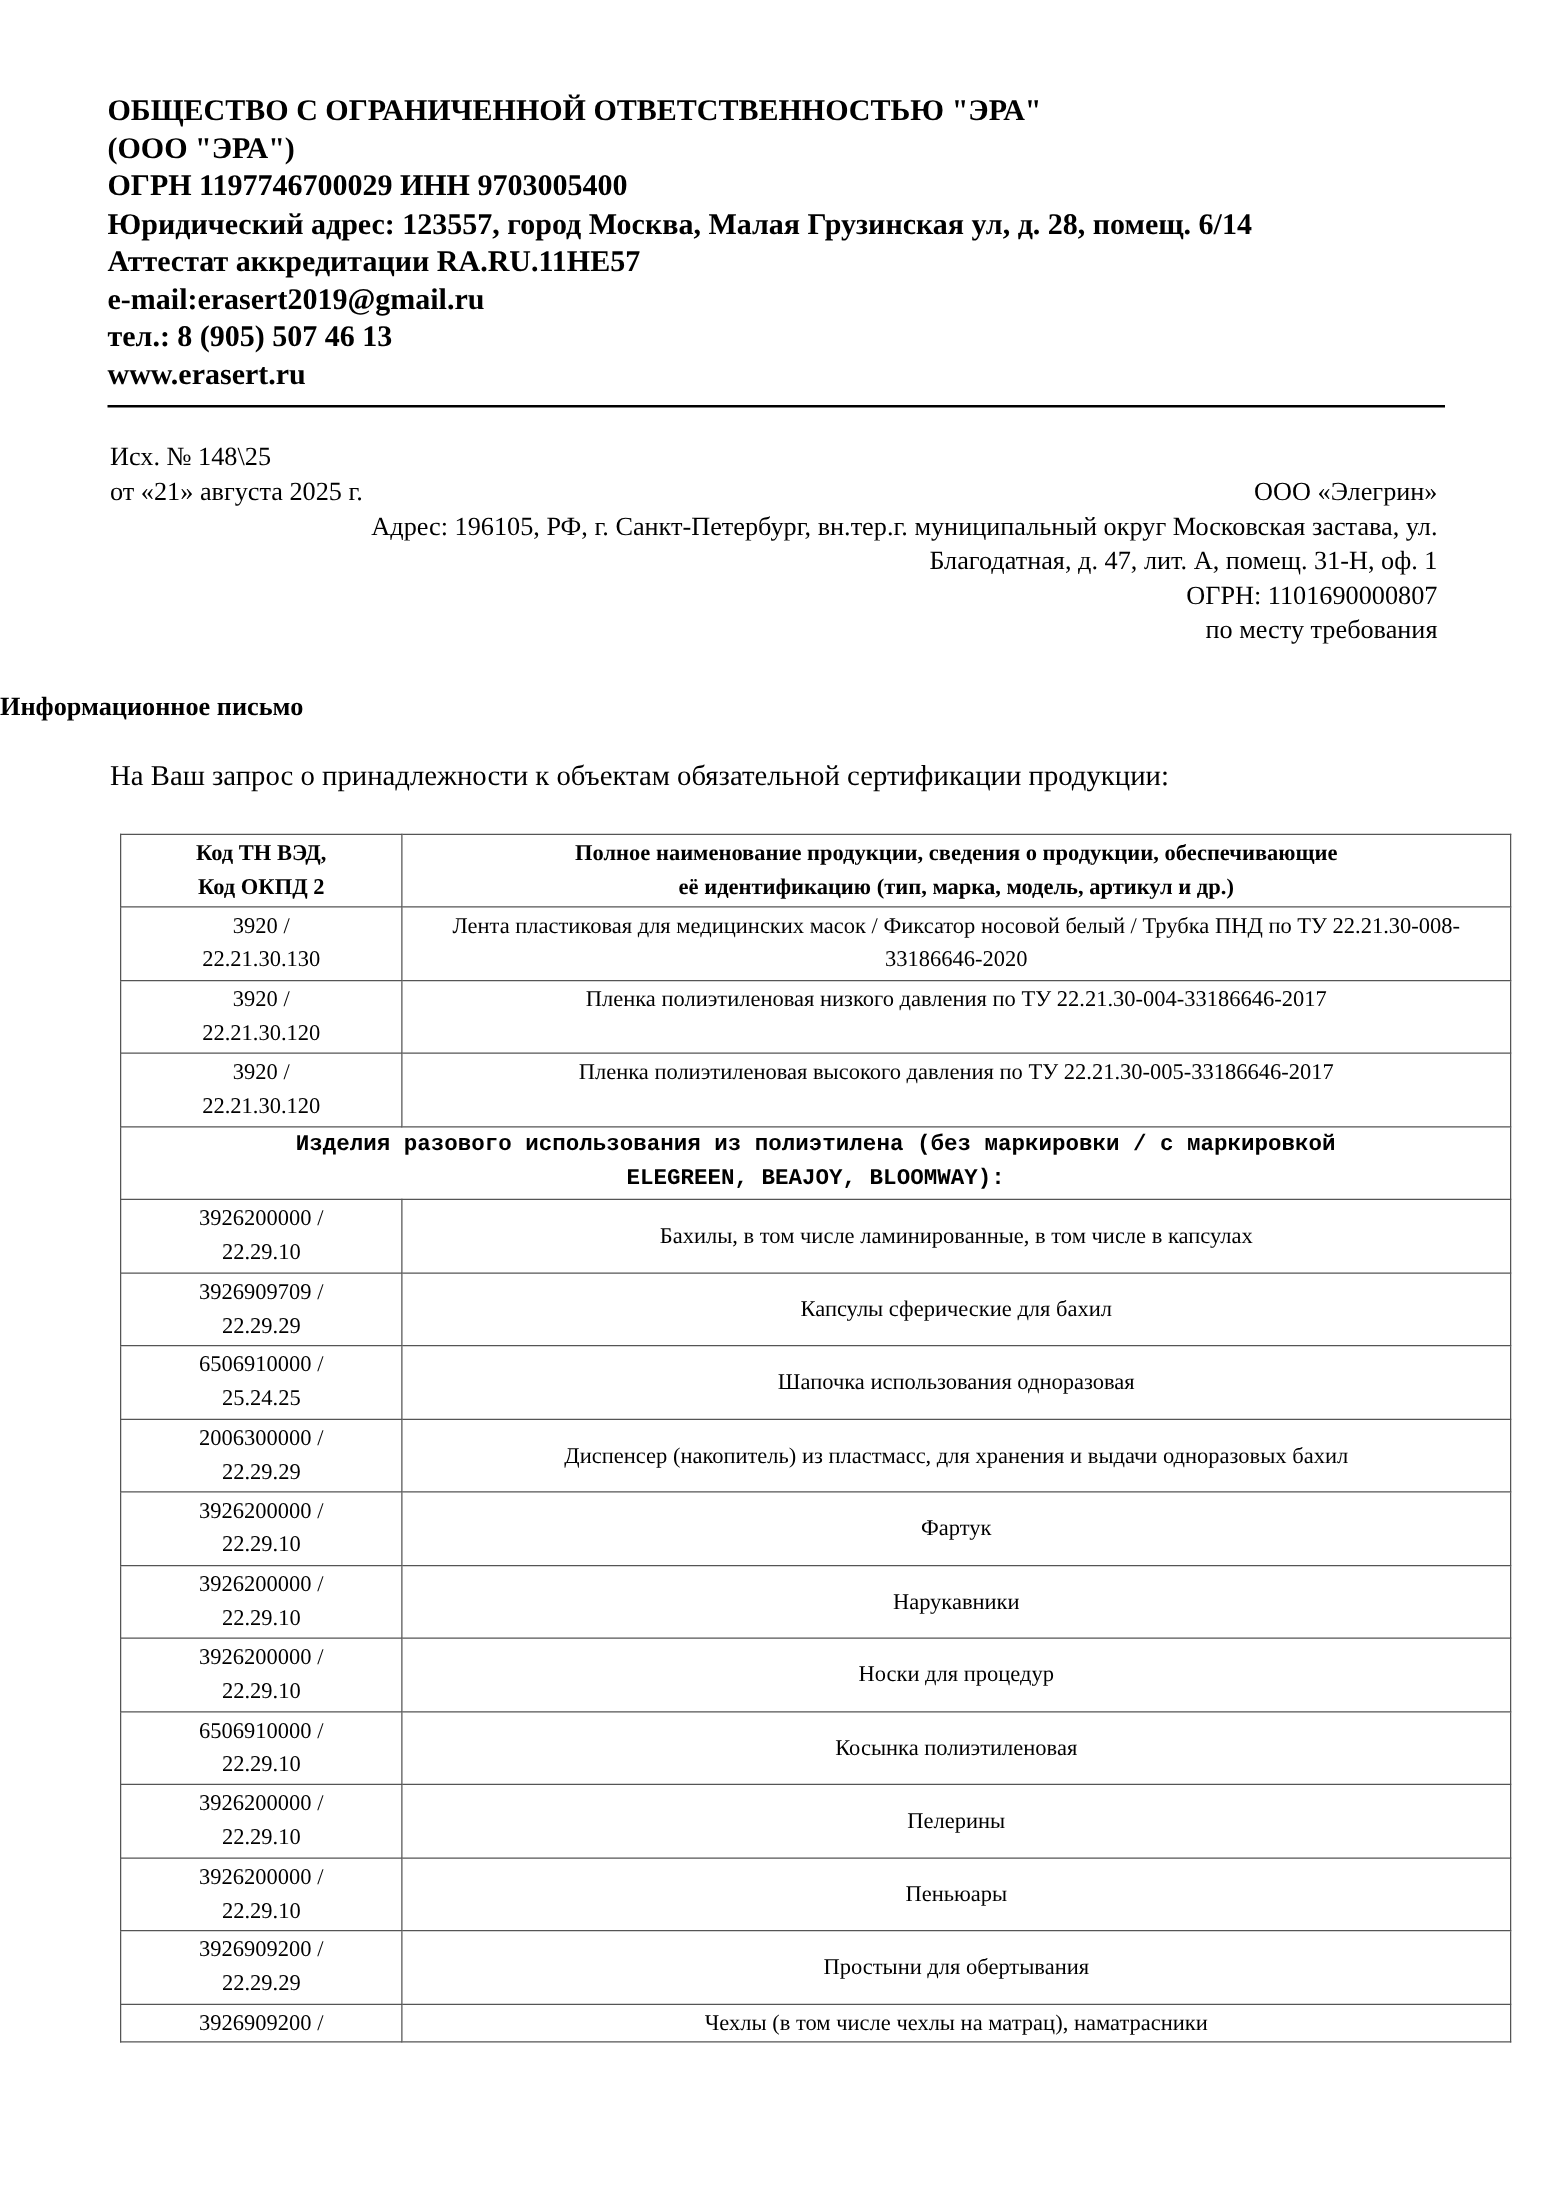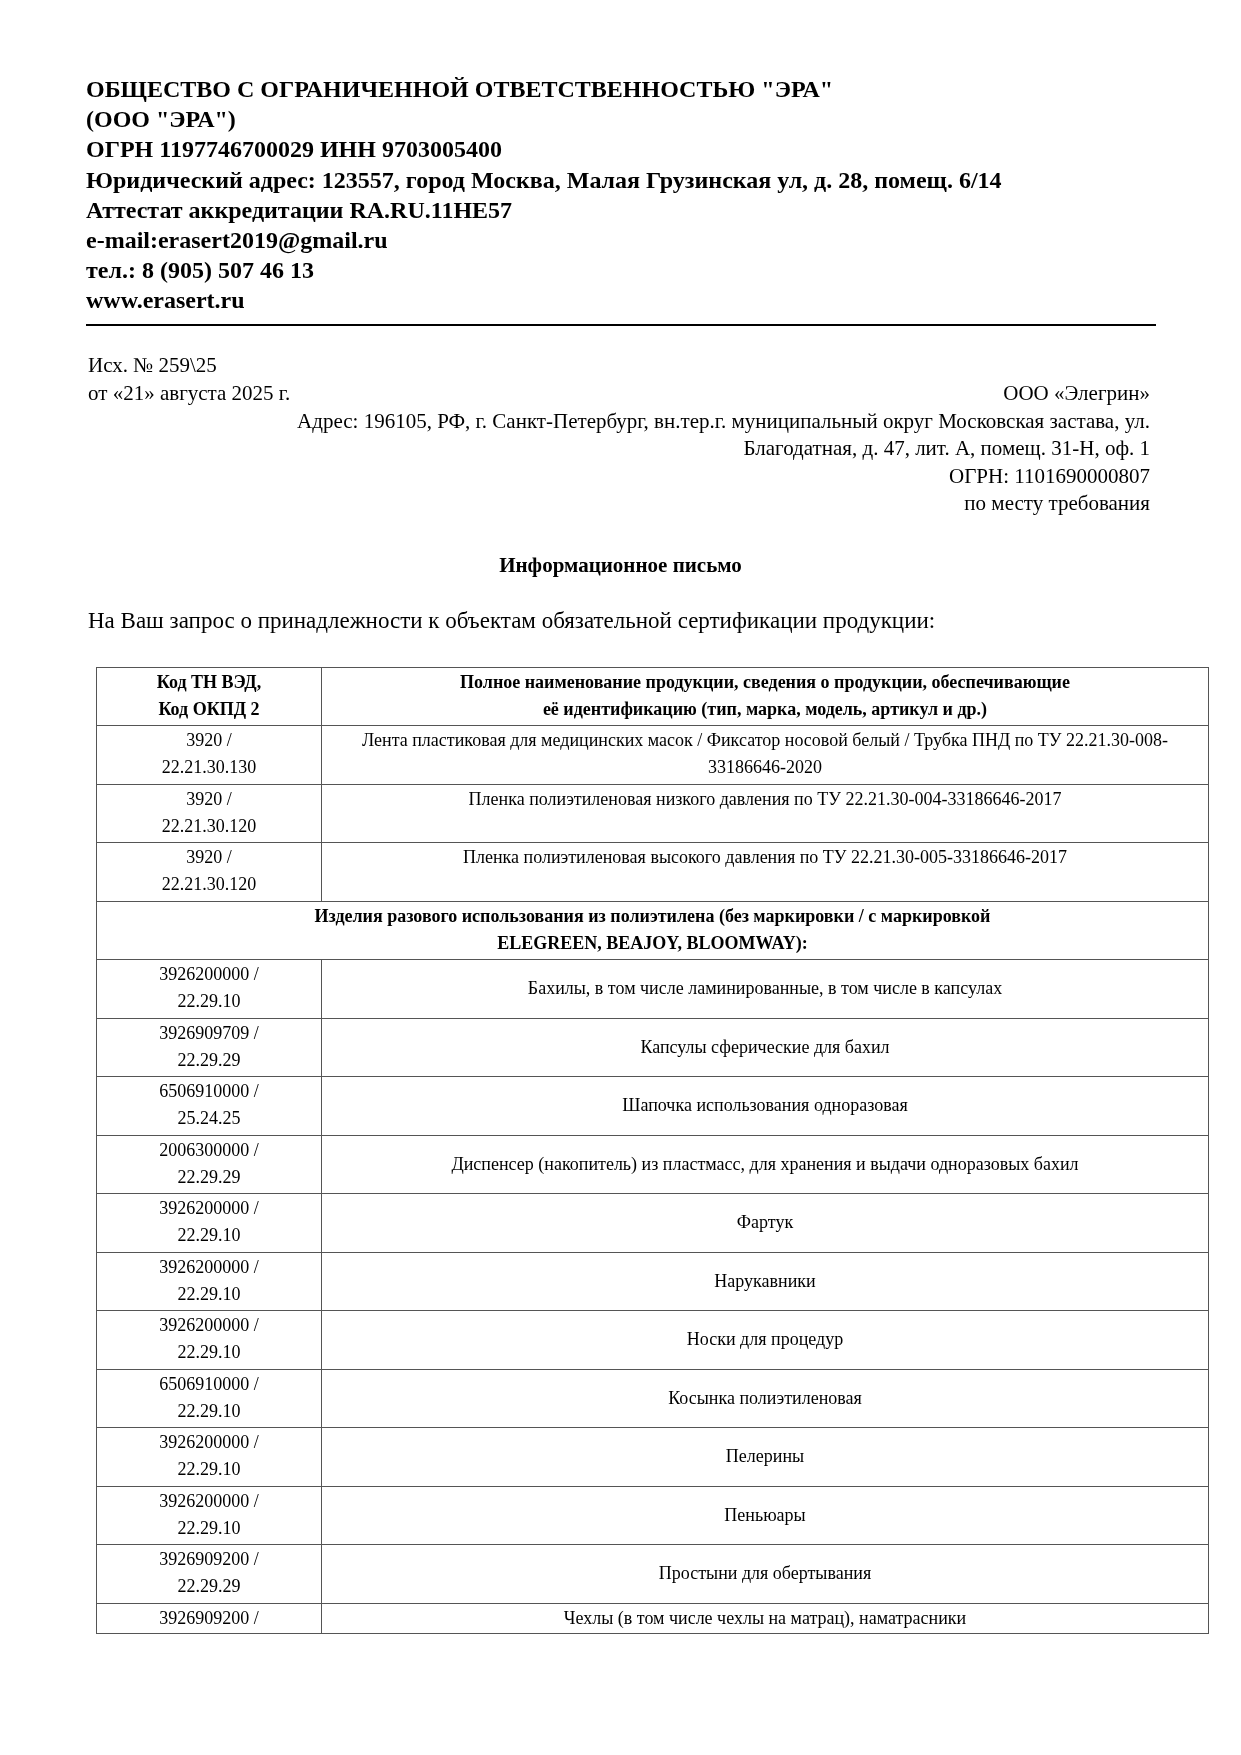--- a/index.html
+++ b/index.html
@@ -10,54 +10,54 @@
   .letterhead { position: absolute; left: 86px; top: 74px; width: 1070px; text-align: left;
                 font-weight: bold; font-size: 24px; line-height: 30.2px; }
   .letterhead div { white-space: nowrap; }
   .rule { position: absolute; left: 86px; top: 324px; width: 1070px; height: 0;
           border-top: 2px solid #000; }
 
   .body-text { font-size: 21px; line-height: 27.5px; white-space: nowrap; }
   .outgoing { position: absolute; left: 88px; top: 352px; }
   .addressee { position: absolute; right: 91px; top: 380px; text-align: right; }
   .addressee .first { padding-right: 6px; }
-  .doc-title { position: absolute; left: 0; width: 1241px; top: 553px; text-align: center;
+  .doc-title { position: absolute; left: 0; width: 1241px; top: 553px; text-align: left;
                font-weight: bold; font-size: 21px; }
   .intro { position: absolute; left: 88px; top: 608px; font-size: 23px; white-space: nowrap; }
 
   table.products { position: absolute; left: 96px; top: 667px; width: 1113px;
                    border-collapse: collapse; font-size: 18px; line-height: 27px; }
   table.products td, table.products th { border: 1.5px solid #555; text-align: center;
                    vertical-align: top; padding: 1px 4px 1px 4px; }
   table.products th { font-weight: bold; height: 55px; }
   table.products td.code { width: 216px; }
   table.products tr.row td { height: 55.5px; }
   table.products tr.row td.mid { vertical-align: middle; }
-  table.products tr.section td { font-weight: bold; height: 55.5px; }
+  table.products tr.section td { font-weight: bold; height: 55.5px; font-family: Liberation Mono, monospace; }
   table.products tr.lastrow td { height: 25px; }
 </style>
 </head>
 <body>
 
 <div class="page">
 
   <div class="letterhead">
     <div>ОБЩЕСТВО С ОГРАНИЧЕННОЙ ОТВЕТСТВЕННОСТЬЮ "ЭРА"</div>
     <div>(ООО "ЭРА")</div>
     <div>ОГРН 1197746700029 ИНН 9703005400</div>
     <div>Юридический адрес: 123557, город Москва, Малая Грузинская ул, д. 28, помещ. 6/14</div>
     <div>Аттестат аккредитации RA.RU.11НЕ57</div>
     <div>e-mail:erasert2019@gmail.ru</div>
     <div>тел.: 8 (905) 507 46 13</div>
     <div>www.erasert.ru</div>
   </div>
   <div class="rule"></div>
 
   <div class="outgoing body-text">
-    <div>Исх. № 259\25</div>
+    <div>Исх. № 148\25</div>
     <div>от «21» августа 2025 г.</div>
   </div>
 
   <div class="addressee body-text">
     <div>ООО «Элегрин»</div>
     <div>Адрес: 196105, РФ, г. Санкт-Петербург, вн.тер.г. муниципальный округ Московская застава, ул.</div>
     <div>Благодатная, д. 47, лит. А, помещ. 31-Н, оф. 1</div>
     <div>ОГРН: 1101690000807</div>
     <div>по месту требования</div>
   </div>

